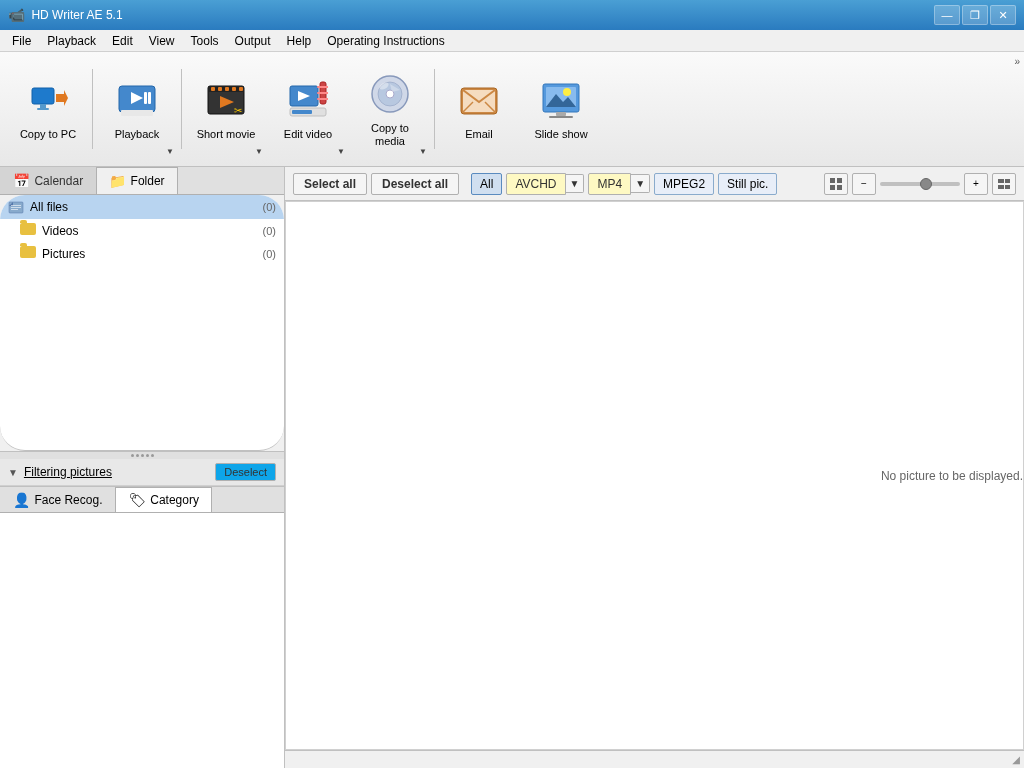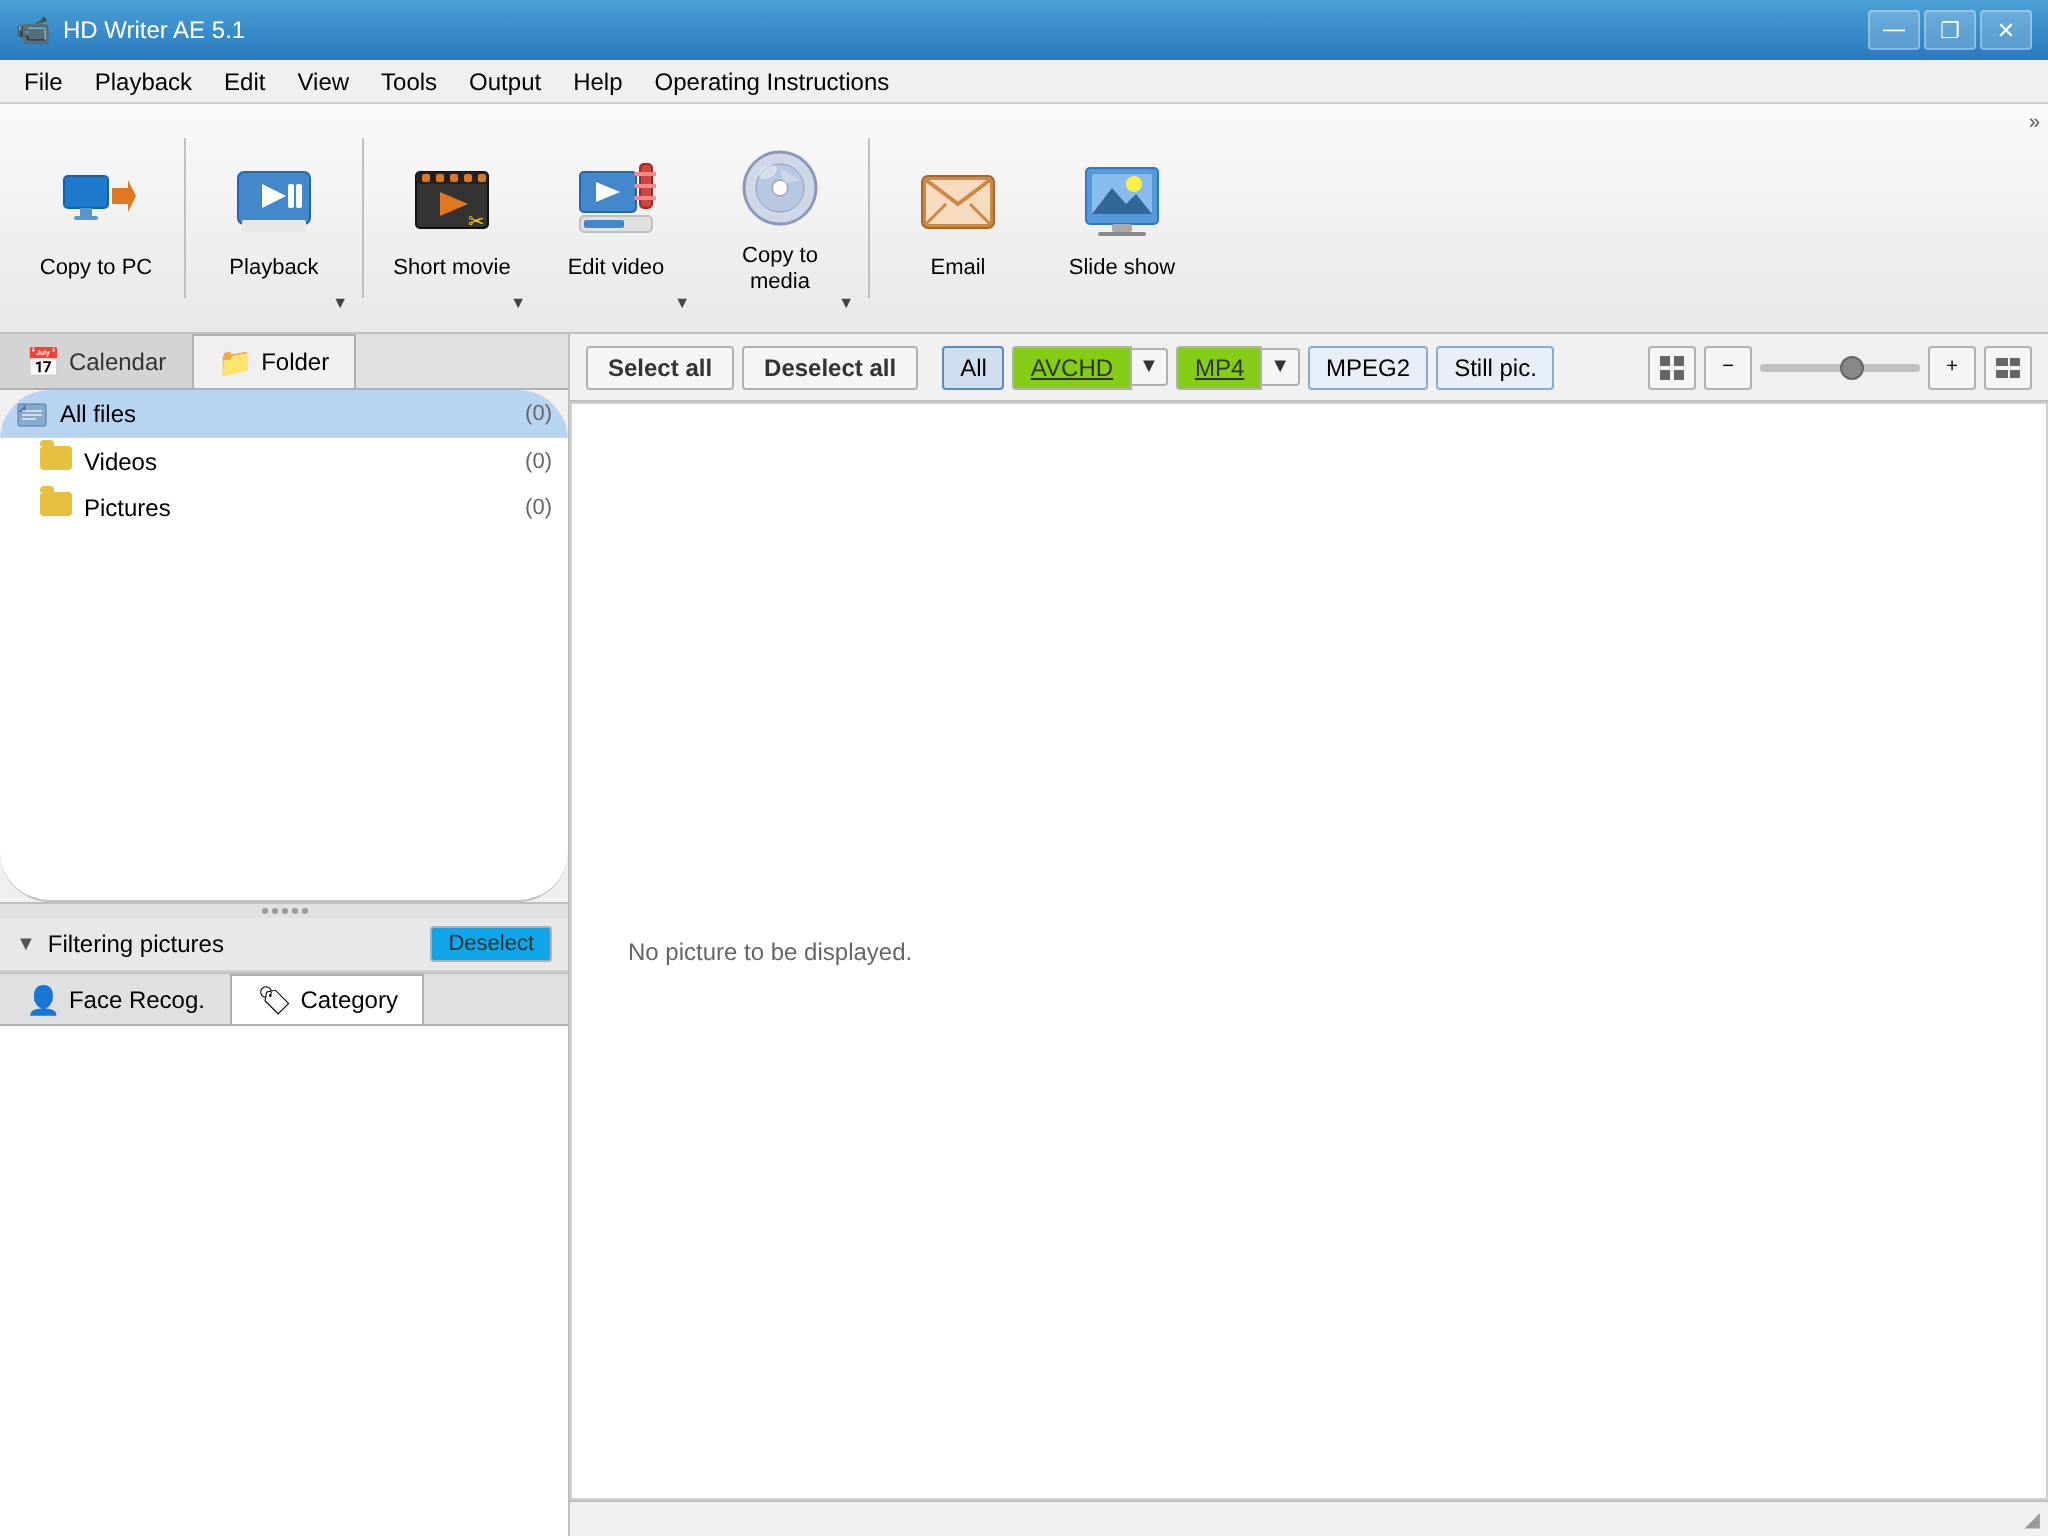--- a/index.html
+++ b/index.html
@@ -241,20 +241,21 @@
       display: flex;
       align-items: center;
       padding: 4px 8px;
       gap: 6px;
       background: #e8e8e8;
       border-bottom: 1px solid #d0d0d0;
     }
     #filtering-label {
       font-size: 12px;
       flex: 1;
+      text-decoration: underline;
     }
     .deselect-btn {
       padding: 2px 8px;
       font-size: 11px;
       background: #0ea5e9;
       border: 1px solid #b0b0b0;
       cursor: pointer;
       border-radius: 2px;
       color: #333;
     }
@@ -328,26 +329,25 @@
       background: #d0dff0;
       border-color: #5a8bbf;
     }
     .filter-dropdown {
       display: flex;
       align-items: center;
     }
     .filter-dropdown-btn {
       padding: 3px 8px;
       font-size: 12px;
-      background: #84cc16;
+      background: #fef9c3;
       border: 1px solid #b0b0b0;
       cursor: pointer;
       border-radius: 2px 0 0 2px;
       color: #333;
-      text-decoration: underline;
     }
     .filter-dropdown-arrow {
       padding: 3px 4px;
       font-size: 10px;
       background: #f5f5f5;
       border: 1px solid #b0b0b0;
       border-left: none;
       cursor: pointer;
       border-radius: 0 2px 2px 0;
       color: #333;
@@ -389,23 +389,22 @@
       border: 1px solid #666;
       cursor: pointer;
     }
 
     
     #content-area {
       flex: 1;
       background: white;
       display: flex;
       align-items: center;
-      justify-content: flex-start;
+      justify-content: flex-end;
       border: 1px solid #d0d0d0;
-      padding-left: 28px;
     }
     #no-picture-text {
       color: #666;
       font-size: 12px;
     }
 
     
     #status-bar {
       height: 18px;
       background: #f0f0f0;

